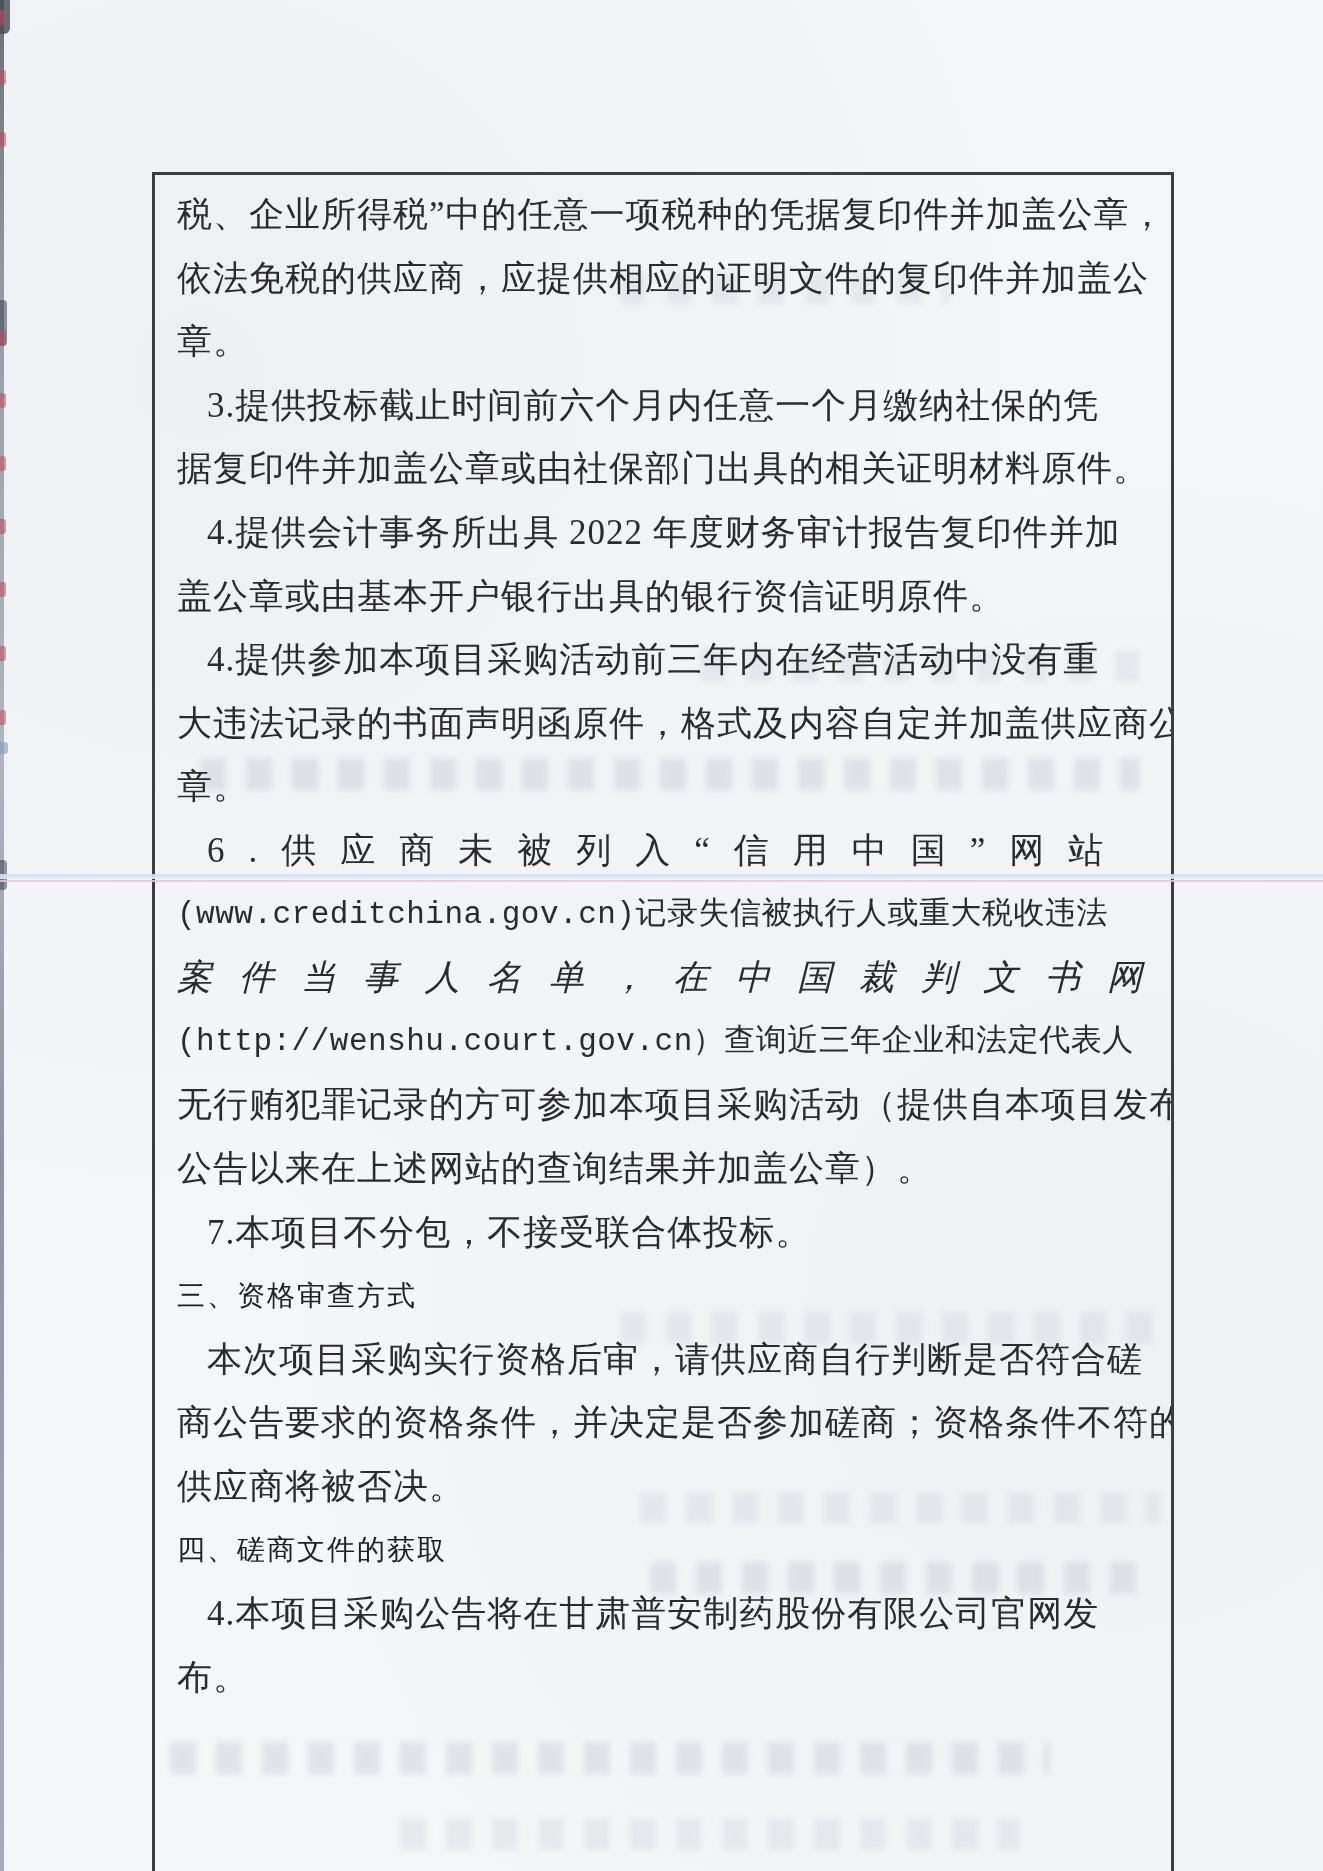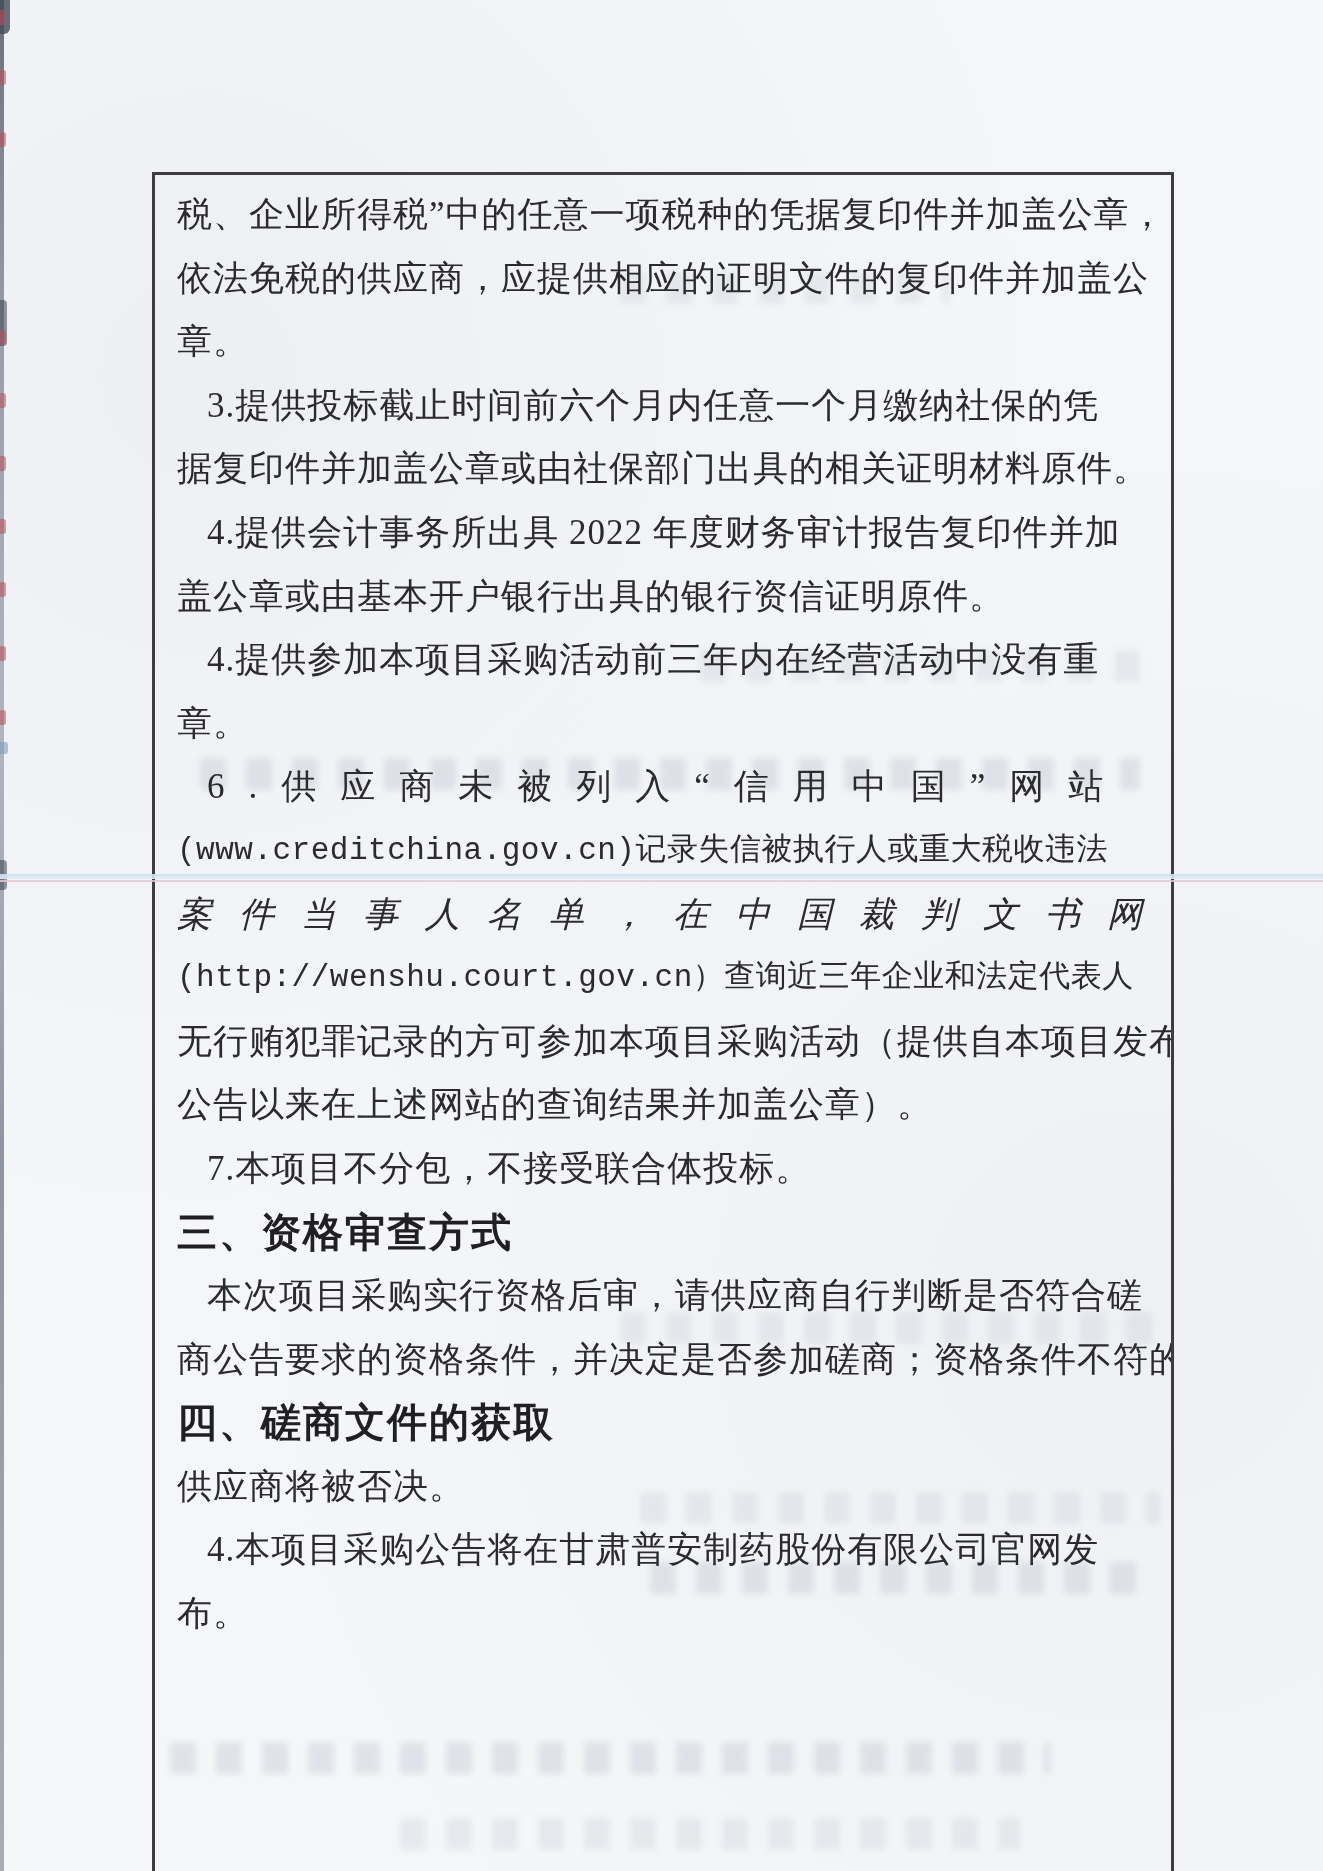--- a/index.html
+++ b/index.html
@@ -60,21 +60,21 @@
   }
   .doc-line{
     height:63.6px; line-height:63.6px;
     font-size:35px; color:#2b2b2e;
     letter-spacing:1px;
     white-space:nowrap;
   }
   .doc-line.indent{ padding-left:30px; }
   .doc-line.heading{
     font-family:"Liberation Sans","DejaVu Sans",sans-serif;
-    font-weight:bold; font-size:40px; color:#202024; letter-spacing:2px;
+    font-weight:normal; font-size:28px; color:#202024; letter-spacing:2px;
   }
   .doc-line.url{
     font-family:"Liberation Mono","DejaVu Sans Mono",monospace;
     font-size:31px; letter-spacing:0.5px;
   }
   .doc-line.stretch-a{ letter-spacing:24px; }
   .doc-line.stretch-b{ letter-spacing:27px;font-style:italic; }
   
   .smudge{
     position:absolute; height:32px;
@@ -117,33 +117,34 @@
   <div class="doc-box">
     <div>
         <div class="doc-line">税、企业所得税”中的任意一项税种的凭据复印件并加盖公章，</div>
         <div class="doc-line">依法免税的供应商，应提供相应的证明文件的复印件并加盖公</div>
         <div class="doc-line">章。</div>
         <div class="doc-line indent">3.提供投标截止时间前六个月内任意一个月缴纳社保的凭</div>
         <div class="doc-line">据复印件并加盖公章或由社保部门出具的相关证明材料原件。</div>
         <div class="doc-line indent">4.提供会计事务所出具 2022 年度财务审计报告复印件并加</div>
         <div class="doc-line">盖公章或由基本开户银行出具的银行资信证明原件。</div>
         <div class="doc-line indent">4.提供参加本项目采购活动前三年内在经营活动中没有重</div>
+        <div class="doc-line">大违法记录的书面声明函原件，格式及内容自定并加盖供应商公</div>
         <div class="doc-line">章。</div>
         <div class="doc-line indent stretch-a">6.供应商未被列入“信用中国”网站</div>
         <div class="doc-line url">(www.creditchina.gov.cn)记录失信被执行人或重大税收违法</div>
         <div class="doc-line stretch-b">案件当事人名单，在中国裁判文书网</div>
         <div class="doc-line url">(http://wenshu.court.gov.cn）查询近三年企业和法定代表人</div>
         <div class="doc-line">无行贿犯罪记录的方可参加本项目采购活动（提供自本项目发布</div>
         <div class="doc-line">公告以来在上述网站的查询结果并加盖公章）。</div>
         <div class="doc-line indent">7.本项目不分包，不接受联合体投标。</div>
         <div class="doc-line heading">三、资格审查方式</div>
         <div class="doc-line indent">本次项目采购实行资格后审，请供应商自行判断是否符合磋</div>
         <div class="doc-line">商公告要求的资格条件，并决定是否参加磋商；资格条件不符的</div>
+        <div class="doc-line">供应商将被否决。</div>
         <div class="doc-line heading">四、磋商文件的获取</div>
-        <div class="doc-line">供应商将被否决。</div>
         <div class="doc-line indent">4.本项目采购公告将在甘肃普安制药股份有限公司官网发</div>
         <div class="doc-line">布。</div>
       </div>
   </div>
 
   <div class="h-line-blue"></div>
   <div class="h-line-pink"></div>
 
 </div>
 

